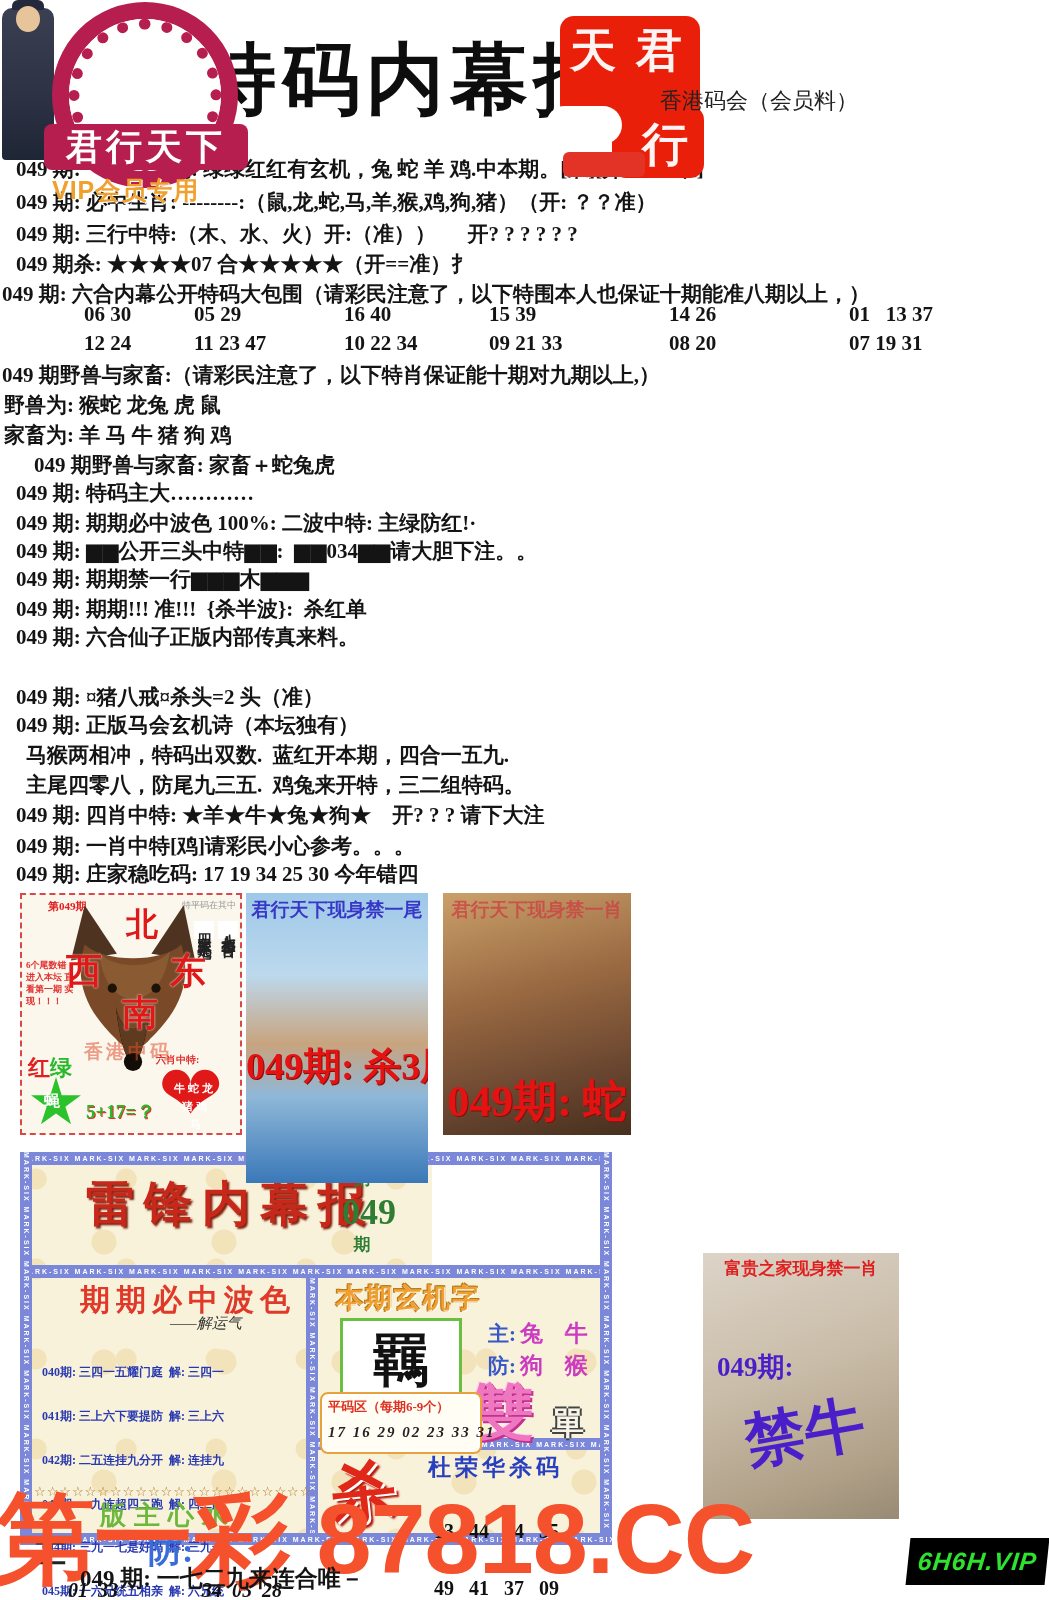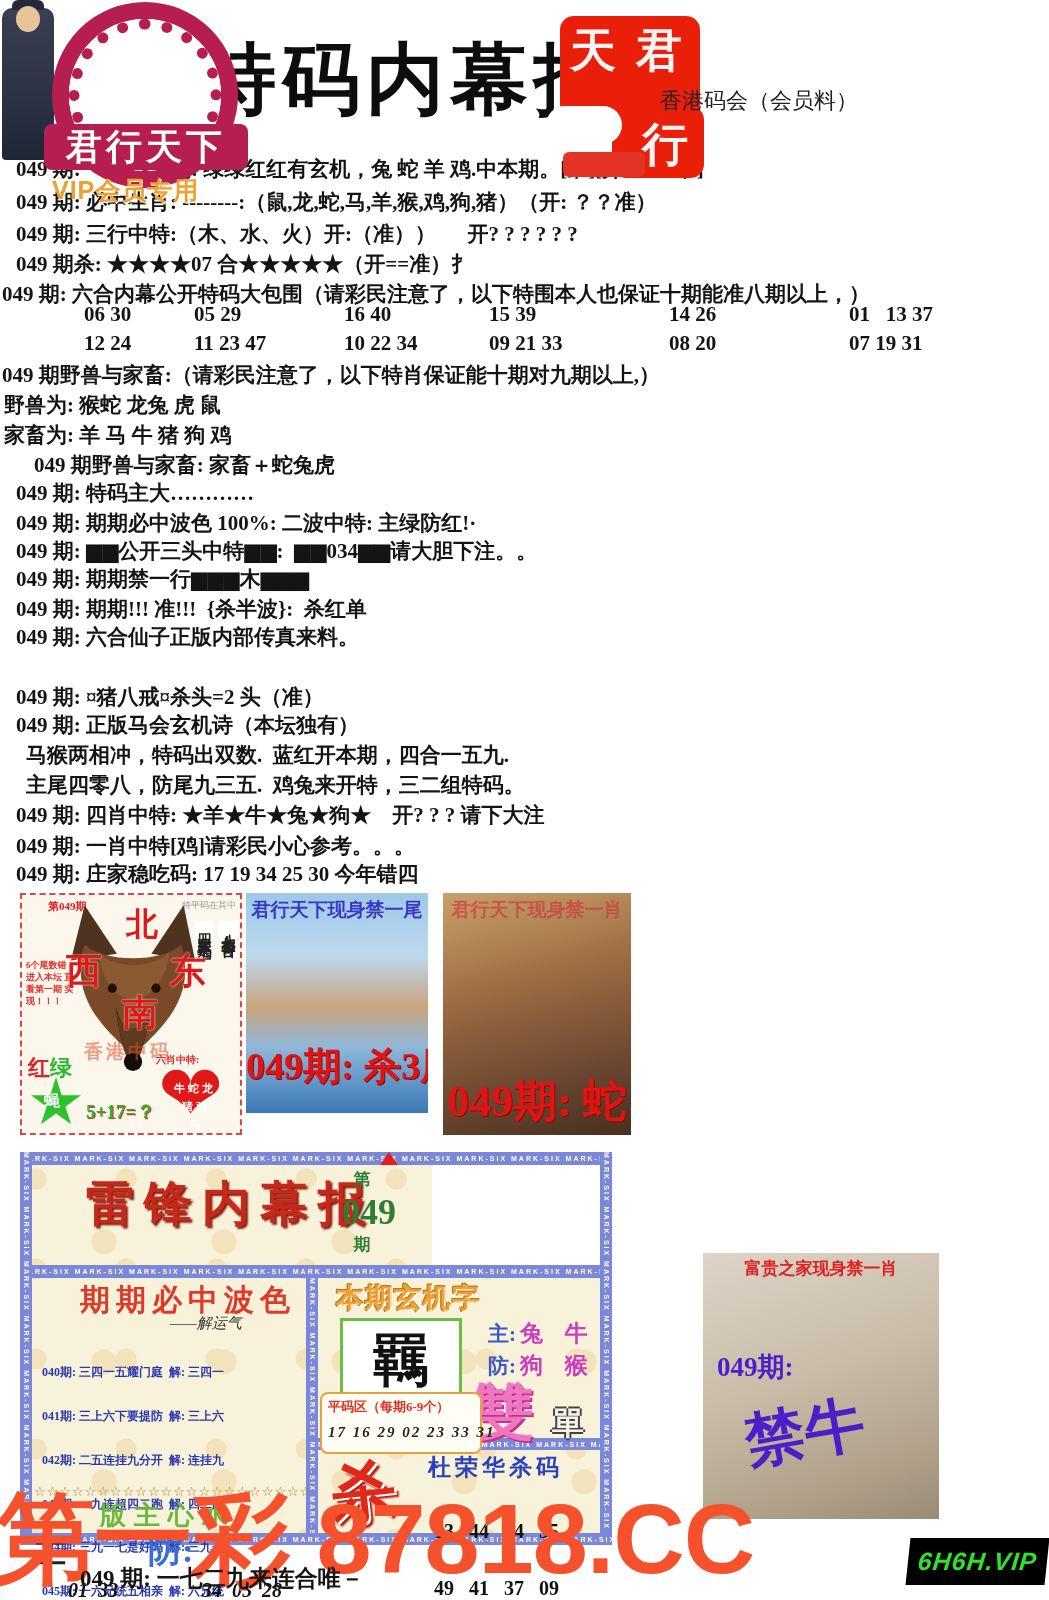--- a/index.html
+++ b/index.html
@@ -48,25 +48,25 @@
   .fox-fly{position:absolute;left:22px;top:196px;color:#fff;font-size:16px;font-weight:bold;z-index:7;}
   .fox-formula{position:absolute;left:64px;top:204px;color:#28b828;font-size:19px;font-weight:bold;z-index:6;
       text-shadow:1px 1px 0 #e03030;}
   .fox-heartlabel{position:absolute;left:134px;top:158px;color:#e03030;font-size:10px;font-weight:bold;z-index:6;}
   .fox-heart{position:absolute;left:136px;top:160px;font-size:78px;color:#e01818;line-height:78px;z-index:5;}
   .fox-heart-t{position:absolute;color:#fff;font-size:11px;font-weight:bold;z-index:6;letter-spacing:3px;}
   .photo{box-sizing:border-box;z-index:3;overflow:hidden;}
   .photo .top-cap{position:absolute;left:0;top:4px;width:100%;text-align:center;font-weight:bold;font-size:19px;z-index:4;white-space:nowrap;}
   .photo .big-cap{position:absolute;left:0;width:100%;text-align:center;color:#e51212;font-weight:bold;z-index:4;
       text-shadow:1px 1px 0 #801010;white-space:nowrap;}
-  #photo1{left:246px;top:893px;width:182px;height:220px;
+  #photo1{left:246px;top:893px;width:182px;height:290px;
       background:linear-gradient(180deg,#9ec8e8 0%,#bcd9ee 28%,#c8a47e 52%,#8fb8d8 70%,#3a78b8 100%);}
   #photo2{left:443px;top:893px;width:188px;height:242px;
       background:linear-gradient(165deg,#caa06a 0%,#9a6a42 40%,#6a4630 75%,#46301e 100%);}
-  #photo3{left:703px;top:1253px;width:236px;height:266px;z-index:3;
+  #photo3{left:703px;top:1253px;width:196px;height:266px;z-index:3;
       background:linear-gradient(160deg,#ddd4c8 0%,#c9bca8 45%,#b0a088 80%,#988a74 100%);padding-left:40px;}
   #photo3 .p3a{position:absolute;left:14px;top:96px;color:#4a1ec8;font-size:27px;font-weight:bold;z-index:4;}
   #photo3 .p3b{position:absolute;left:42px;top:140px;color:#4a1ec8;font-size:60px;font-weight:bold;z-index:4;transform:rotate(-10deg);}
   
   #leifeng{left:20px;top:1152px;width:580px;height:393px;z-index:2;
       background:
         radial-gradient(circle at 18% 30%, #f3e3bb 10px, rgba(0,0,0,0) 11px),
         radial-gradient(circle at 70% 75%, #f3e3bb 12px, rgba(0,0,0,0) 13px),
         #f8f2da;
       background-size:90px 90px, 120px 120px, auto;}

